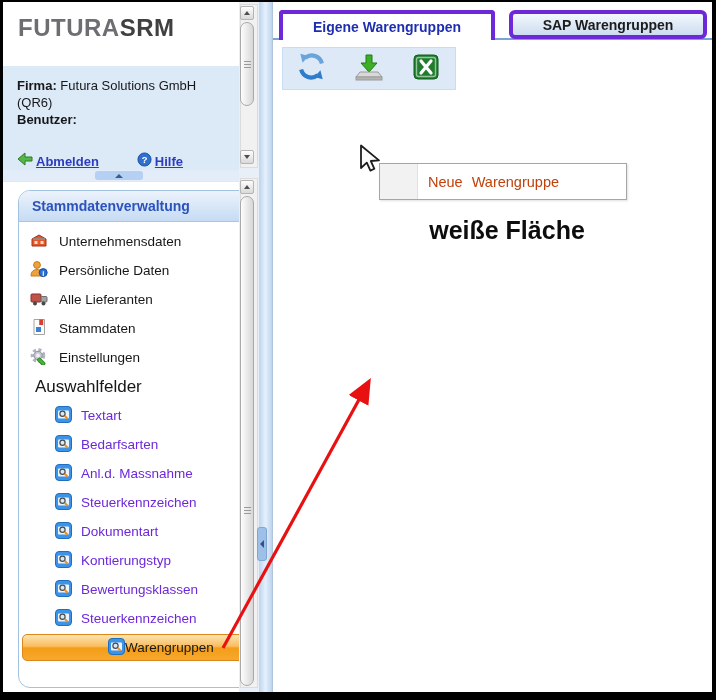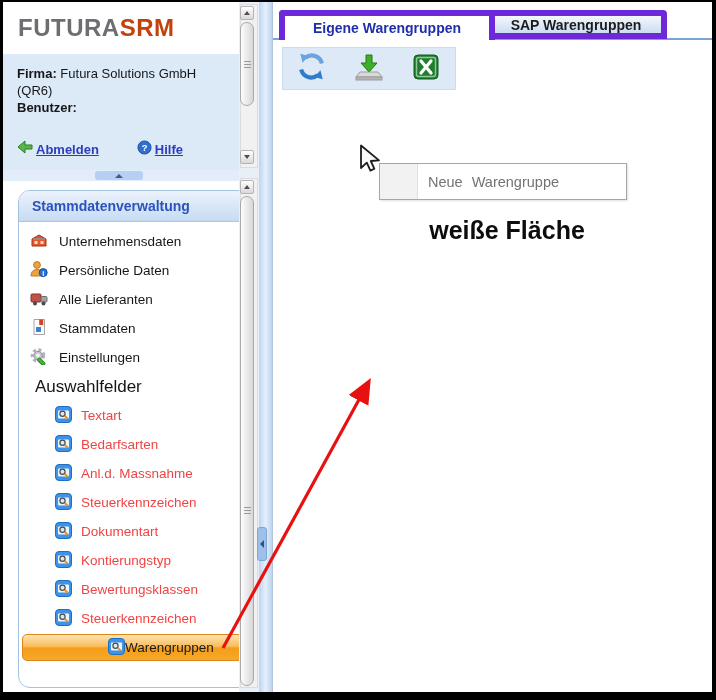--- a/index.html
+++ b/index.html
@@ -6,43 +6,43 @@
   body { font-family:"Liberation Sans", sans-serif; background:#fff; }
 
   .frame { position:relative; width:716px; height:700px; background:#000; }
   .inner { position:absolute; left:3px; top:2px; width:709px; height:690px; background:#fff; overflow:hidden; }
 
   
   .sidebar { position:absolute; left:0; top:0; width:236px; height:100%; background:#fff; }
   .logo-row { position:absolute; left:0; top:0; width:236px; height:52px; background:#fff; }
   .logo { position:absolute; left:15px; top:12px; font-size:24px; font-weight:bold; letter-spacing:0.5px; }
   .logo .p1 { color:#6d6e71; }
-  .logo .p2 { color:#c2410c; }
-
-  .info-panel { position:absolute; left:0; top:52px; width:236px; height:116px; background:#dce9f6; padding:11px 14px; font-size:13px; color:#17171a; line-height:17px; }
+  .logo .p2 { color:#404040; }
+
+  .info-panel { position:absolute; left:0; top:64px; width:236px; height:116px; background:#dce9f6; padding:11px 14px; font-size:13px; color:#17171a; line-height:17px; }
   .info-panel b { font-weight:bold; }
   .links-row { position:absolute; left:14px; top:86px; display:flex; gap:38px; align-items:center; }
   .link { display:flex; align-items:center; gap:3px; color:#2b3cc0; font-weight:bold; font-size:13px; text-decoration:underline; cursor:pointer; }
 
   .h-splitter { position:absolute; left:0; top:168px; width:236px; height:11px; background:#e2edf9; }
   .h-handle { position:absolute; left:92px; top:1px; width:48px; height:9px; background:#b5d0f2; border-radius:3px; display:flex; align-items:center; justify-content:center; }
   .tri-up-s { width:0; height:0; border-left:4px solid transparent; border-right:4px solid transparent; border-bottom:4px solid #3d5b8e; }
 
   .nav-panel { position:absolute; left:15px; top:188px; width:250px; height:498px; background:#fff; border:1px solid #a2c2e2; border-radius:12px; overflow:hidden; }
   .nav-header { position:relative; height:31px; background:linear-gradient(#ecf3fc,#c6dbf3); border-bottom:1px solid #aac6e6; display:flex; align-items:center; }
   .nav-header-label { margin-left:13px; color:#2b52bd; font-size:14px; font-weight:bold; }
   .collapse-btn { position:absolute; right:7px; top:6px; width:21px; height:18px; background:linear-gradient(#fdfefe,#dcebfa); border:1px solid #8fb4dd; border-radius:3px; display:flex; align-items:center; justify-content:center; cursor:pointer; }
   .collapse-btn .tri-up-s { border-bottom-color:#33508a; }
 
   .nav-list { padding-top:5px; }
   .nav-item { height:29px; display:flex; align-items:center; gap:11px; padding-left:11px; font-size:13.5px; color:#161616; cursor:pointer; }
   .nav-section { height:29px; display:flex; align-items:center; padding-left:16px; padding-right:14px; font-size:17px; color:#161616; cursor:pointer; }
   .nav-section .spacer { flex:1; }
   .tri-up-xs { width:0; height:0; border-left:4px solid transparent; border-right:4px solid transparent; border-bottom:4px solid #4a72c4; }
-  .nav-sub { height:29px; display:flex; align-items:center; gap:9px; padding-left:36px; font-size:13.5px; color:#ef4444; cursor:pointer; }
+  .nav-sub { height:29px; display:flex; align-items:center; gap:9px; padding-left:36px; font-size:13.5px; color:#6d28d9; cursor:pointer; }
   .nav-selected { margin:1px 3px 0 3px; height:27px; border:1px solid #dd861a; border-radius:5px;
     background:linear-gradient(#fde4b2 0%, #f9bd5e 45%, #f49d18 52%, #f7a82d 100%);
     display:flex; align-items:center; padding-left:85px; font-size:13.5px; color:#191919; cursor:pointer; }
 
   
   .vscroll { position:absolute; left:236px; top:0; width:20px; height:100%; background:#e9eff7; }
   .sb-section { position:absolute; left:1px; width:18px; background:#f1f1f1; border:1px solid #dcdcdc; }
   .sb-btn { position:absolute; left:1px; width:14px; height:14px; background:linear-gradient(#fefefe,#d9d9d9); border:1px solid #b5b5b5; border-radius:2px; display:flex; align-items:center; justify-content:center; cursor:pointer; }
   .sb-tri-up { width:0; height:0; border-left:3.5px solid transparent; border-right:3.5px solid transparent; border-bottom:4px solid #4e4e4e; }
   .sb-tri-down { width:0; height:0; border-left:3.5px solid transparent; border-right:3.5px solid transparent; border-top:4px solid #4e4e4e; }
@@ -51,30 +51,30 @@
     background:repeating-linear-gradient(#9a9a9a 0 1px, transparent 1px 3px); }
 
   
   .strip { position:absolute; left:256px; top:0; width:13px; height:100%; background:linear-gradient(90deg,#bcd4ee,#e6f0fb 50%,#bcd4ee); }
   .strip-handle { position:absolute; left:-2px; top:525px; width:10px; height:34px; background:#9dc0e8; border:1px solid #7ea7d6; border-radius:3px; display:flex; align-items:center; justify-content:center; cursor:pointer; }
   .tri-left-xs { width:0; height:0; border-top:4px solid transparent; border-bottom:4px solid transparent; border-right:4px solid #33508a; }
 
   
   .main { position:absolute; left:269px; top:0; width:440px; height:100%; background:#fff; border-left:1px solid #b0c4dc; }
   .tabline { position:absolute; left:0; top:36px; width:100%; height:2px; background:#7ba3d6; }
-  .tab { position:absolute; top:8px; height:29px; border:6px solid #6d28d9; border-radius:4px 4px 0 0; display:flex; align-items:center; justify-content:center; font-size:14px; font-weight:bold; cursor:pointer; }
+  .tab { position:absolute; top:8px; height:29px; border:4px solid #6d28d9; border-radius:4px 4px 0 0; display:flex; align-items:center; justify-content:center; font-size:14px; font-weight:bold; cursor:pointer; }
   .tab-active { left:6px; width:216px; height:30px; background:#fff; border-bottom:none; color:#1e2fae; z-index:3; }
-  .tab-inactive { left:212px; width:182px; background:linear-gradient(#f3f8fd,#ccdcf0); color:#1c1c1c; z-index:1; }
+  .tab-inactive { left:236px; width:198px; background:linear-gradient(#f3f8fd,#ccdcf0); color:#1c1c1c; z-index:1;border-radius:6px; }
 
   .toolbar { position:absolute; left:9px; top:45px; width:174px; height:43px; background:#dde9f7; border:1px solid #c9dcf0; display:flex; align-items:center; justify-content:space-around; }
   .tool-btn { width:32px; height:32px; display:flex; align-items:center; justify-content:center; cursor:pointer; }
 
   .context-menu { position:absolute; left:106px; top:161px; width:248px; height:37px; background:#fff; border:1px solid #a6a6a6; box-shadow:1px 1px 2px rgba(0,0,0,0.12); z-index:30; display:flex; }
   .menu-gutter { width:38px; height:100%; background:#f2f2f2; border-right:1px solid #e0e0e0; }
-  .menu-item { flex:1; display:flex; align-items:center; padding-left:10px; font-size:14.5px; color:#737373; word-spacing:5px; cursor:pointer; }
+  .menu-item { flex:1; display:flex; align-items:center; padding-left:10px; font-size:14.5px; color:#c2410c; word-spacing:5px; cursor:pointer; }
 
   .cursor-icon { position:absolute; left:85px; top:142px; z-index:40; }
 
   .annotation { position:absolute; left:34px; top:214px; width:400px; text-align:center; font-size:25px; line-height:29px; font-weight:bold; color:#0d0d0d; z-index:10; }
 
   .red-arrow { position:absolute; left:0; top:0; z-index:60; pointer-events:none; }
 </style>
 </head>
 <body>
 

